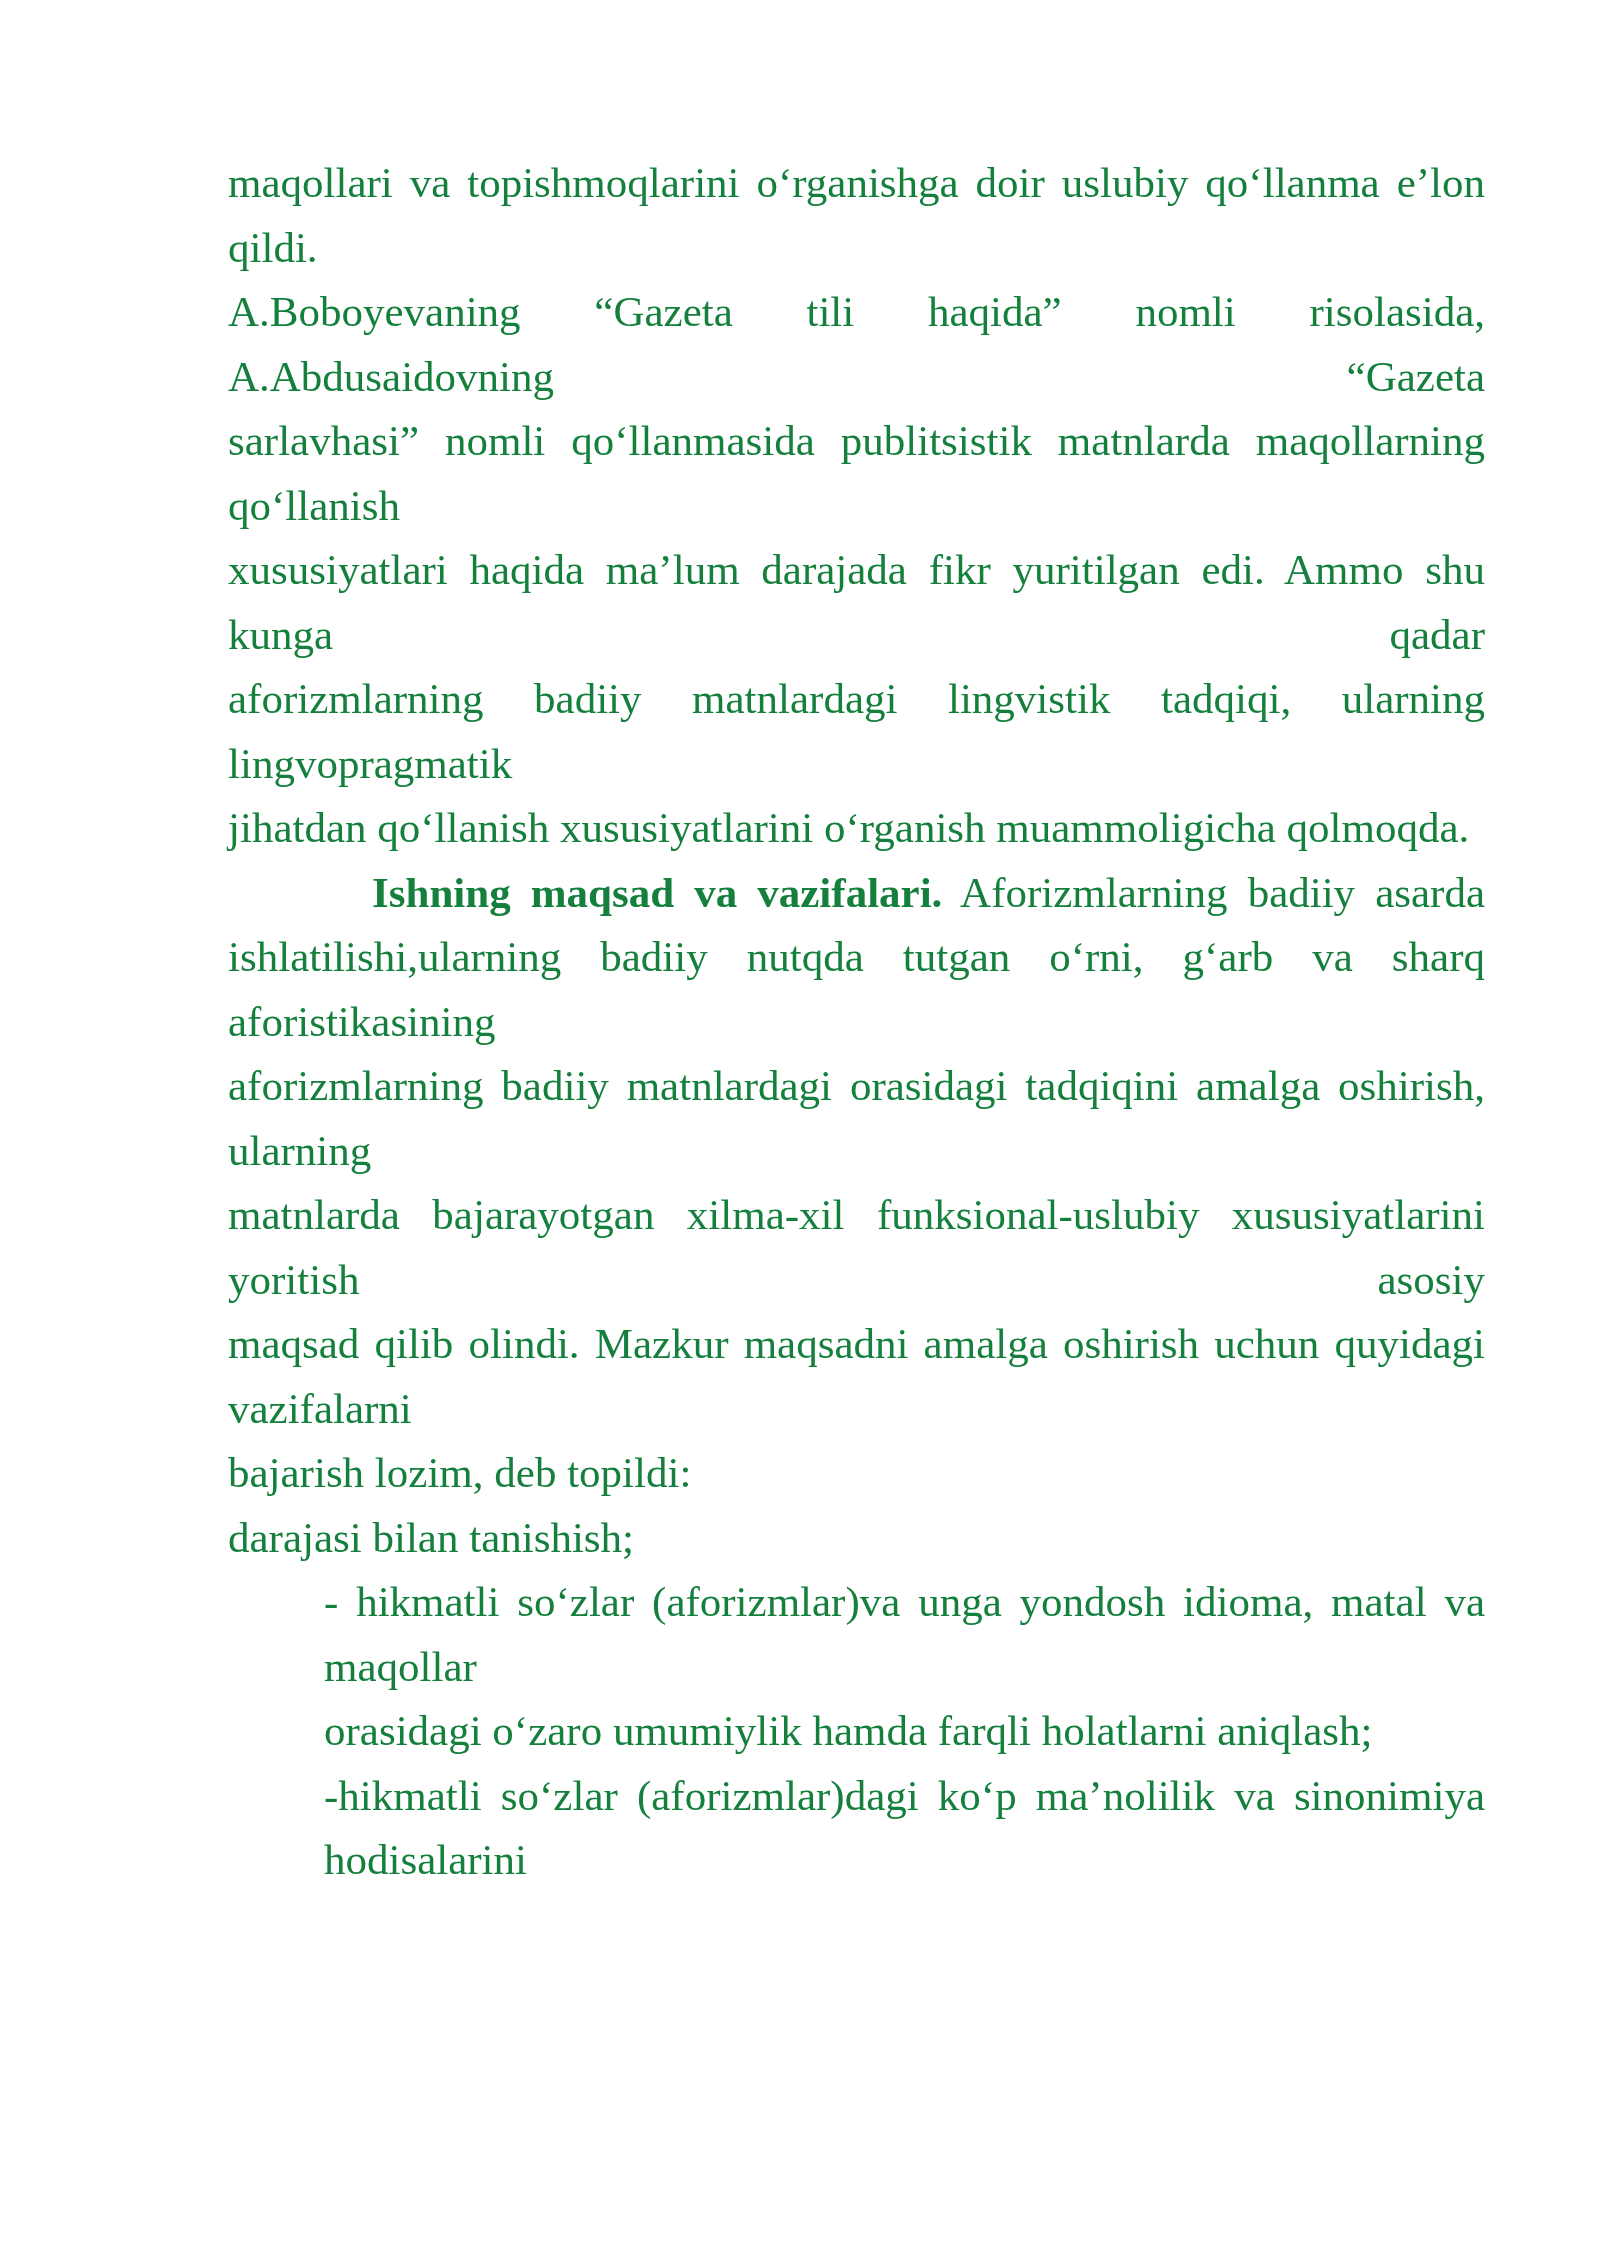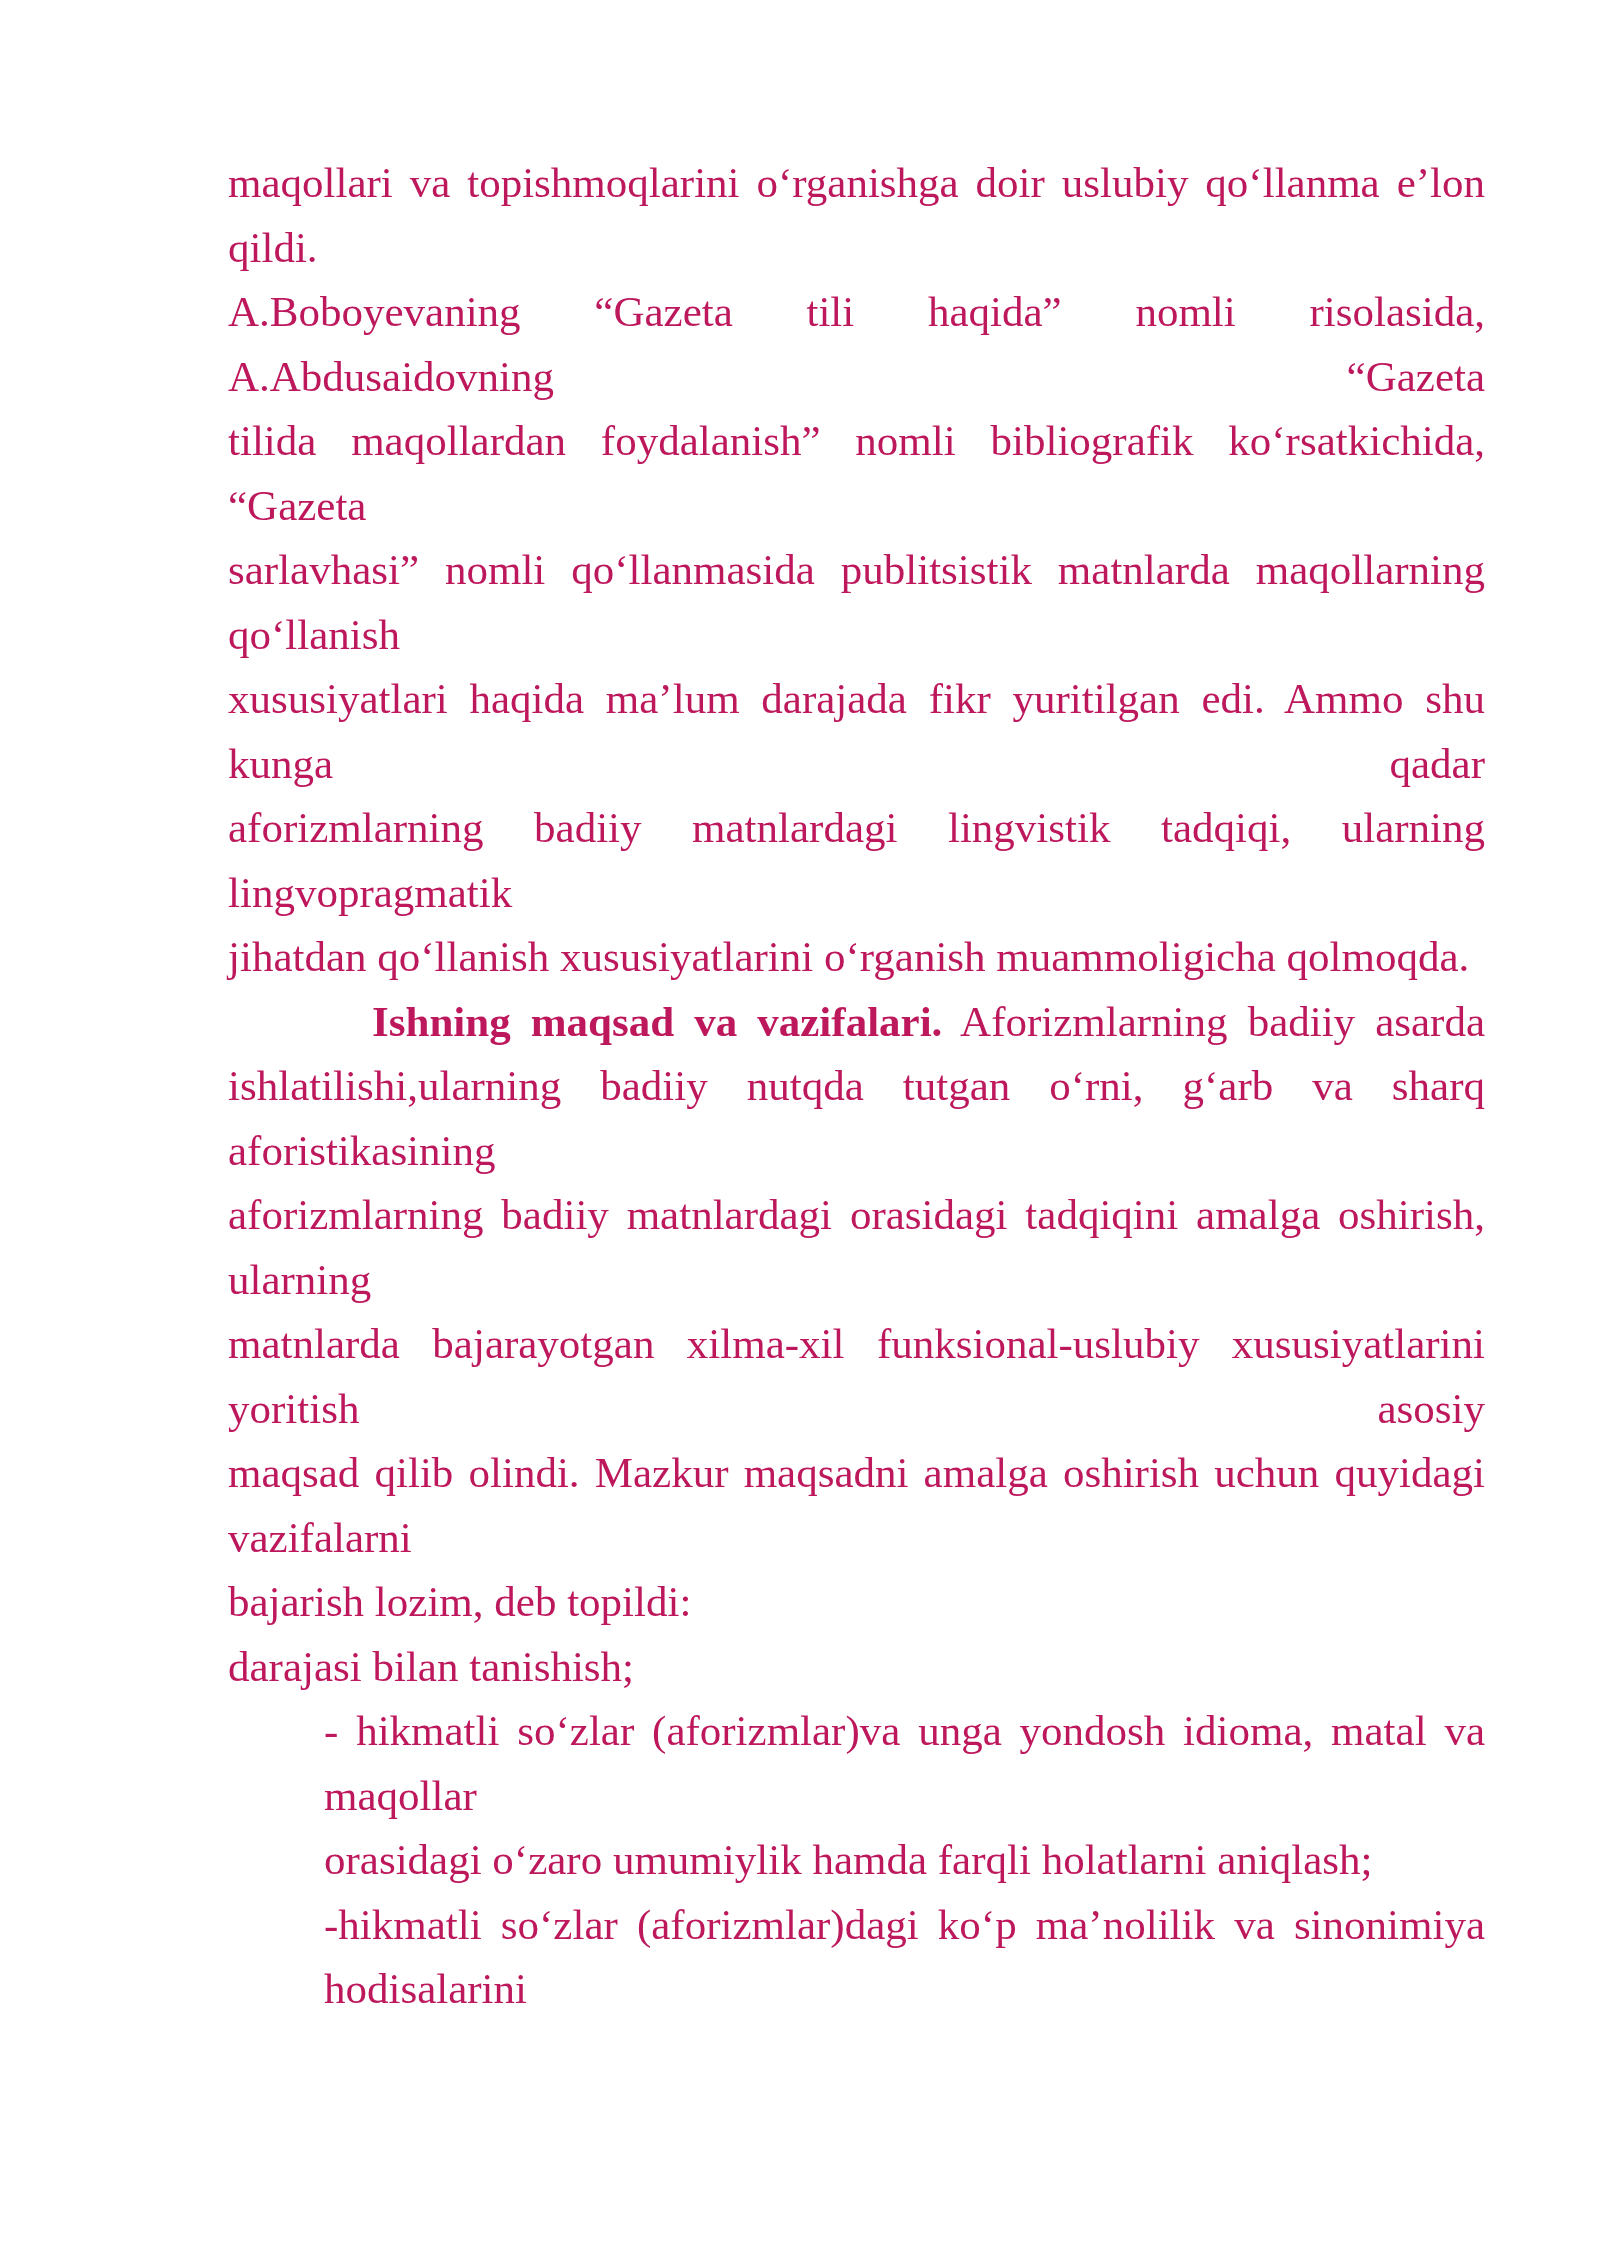--- a/index.html
+++ b/index.html
@@ -7,21 +7,21 @@
     padding: 0;
     background: #ffffff;
   }
   .page {
     position: relative;
     width: 1600px;
     height: 2258px;
     background: #ffffff;
     overflow: hidden;
     font-family: "Liberation Serif", "DejaVu Serif", serif;
-    color: #be185d;
+    color: #15803d;
   }
   .textcol {
     position: absolute;
     left: 228px;
     top: 151px;
     width: 1257px;
     font-size: 43px;
     line-height: 64.5px;
   }
   .line {
@@ -42,21 +42,20 @@
   .b    { font-weight: bold; margin-left: 48px; }
 </style>
 </head>
 <body>
 
 <div class="page">
   <div class="textcol">
 
     <div class="line j">maqollari va topishmoqlarini o‘rganishga doir uslubiy qo‘llanma e’lon qildi.</div>
     <div class="line j">A.Boboyevaning “Gazeta tili haqida” nomli risolasida, A.Abdusaidovning “Gazeta</div>
-    <div class="line j">tilida maqollardan foydalanish” nomli bibliografik ko‘rsatkichida, “Gazeta</div>
     <div class="line j">sarlavhasi” nomli qo‘llanmasida publitsistik matnlarda maqollarning qo‘llanish</div>
     <div class="line j">xususiyatlari haqida ma’lum darajada fikr yuritilgan edi.  Ammo shu kunga qadar</div>
     <div class="line j">aforizmlarning badiiy matnlardagi lingvistik tadqiqi, ularning lingvopragmatik</div>
     <div class="line">jihatdan qo‘llanish xususiyatlarini o‘rganish muammoligicha qolmoqda.</div>
 
     <div class="line j ind"><span class="b">Ishning maqsad va vazifalari.</span> <span>Aforizmlarning badiiy asarda</span></div>
     <div class="line j">ishlatilishi,ularning  badiiy nutqda tutgan o‘rni, g‘arb va sharq aforistikasining</div>
     <div class="line j">aforizmlarning badiiy matnlardagi orasidagi tadqiqini amalga oshirish, ularning</div>
     <div class="line j">matnlarda bajarayotgan xilma-xil funksional-uslubiy xususiyatlarini yoritish asosiy</div>
     <div class="line j">maqsad qilib olindi. Mazkur maqsadni amalga oshirish uchun quyidagi vazifalarni</div>

